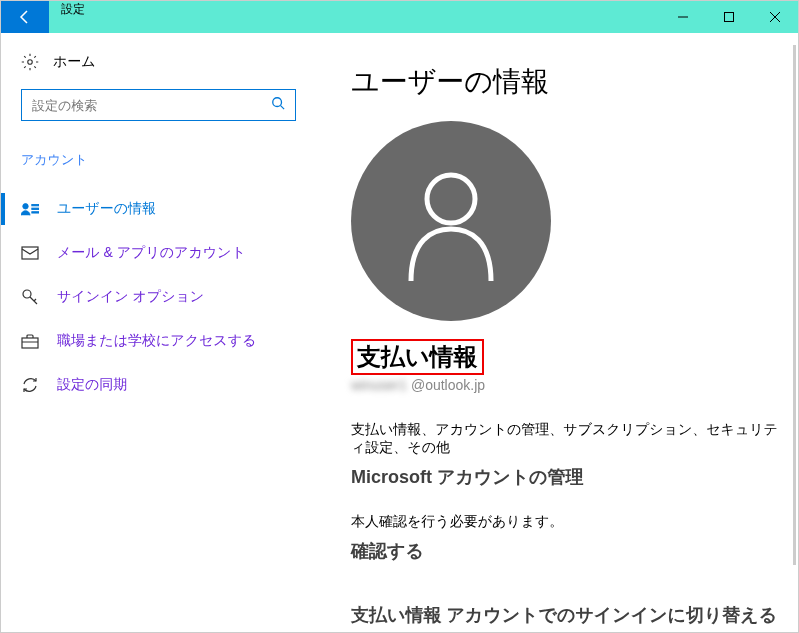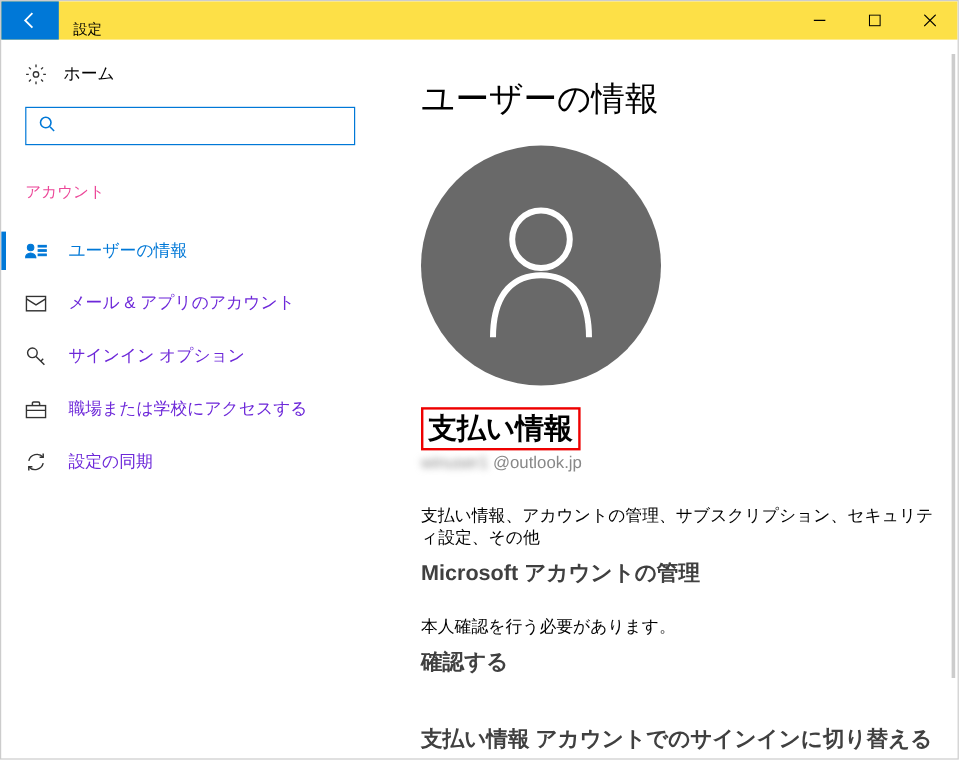--- a/index.html
+++ b/index.html
@@ -1,35 +1,35 @@
 <!DOCTYPE html>
 <html><head>
   <meta charset="utf-8">
   <style>
     * { margin: 0; padding: 0; box-sizing: border-box; font-family: "Yu Gothic UI", "Meiryo", sans-serif; }
     body { background: #fff; width: 799px; height: 633px; overflow: hidden; position: relative; border: 1px solid #ccc; }
     
-    .titlebar { height: 32px; display: flex; align-items: flex-end; background: #fde047; }
+    .titlebar { height: 32px; display: flex; align-items: flex-start; background: #5eead4; }
     .back-btn { width: 48px; height: 32px; background: #0078d7; display: flex; align-items: center; justify-content: center; color: #fff; }
     .title-text { padding-left: 12px; font-size: 12px; color: #000; flex: 1; }
     .window-controls { display: flex; }
     .window-control { width: 46px; height: 32px; display: flex; align-items: center; justify-content: center; color: #000; }
     
     .content { display: flex; height: calc(100% - 32px); }
     
     .sidebar { width: 310px; padding: 20px 0 0 20px; }
     .home-row { display: flex; align-items: flex-start; gap: 14px; margin-bottom: 18px; }
     .home-row .icon { width: 18px; height: 18px; }
     .home-row .label { font-size: 14px; color: #000; }
     
     .search-box { border: 1px solid #0078d7; width: 275px; height: 32px; display: flex; align-items: center; padding: 0 10px; margin-bottom: 30px; }
     .search-box input { border: none; outline: none; flex: 1; font-size: 13px; color: #666; background: transparent; }
     .search-icon { color: #0078d7; }
     
-    .section-header { font-size: 13px; color: #ec4899; margin-bottom: 18px; }
+    .section-header { font-size: 13px; color: #3b82f6; margin-bottom: 18px; }
     
     .nav-item { display: flex; align-items: center; gap: 18px; height: 44px; padding-left: 0; cursor: pointer; }
     .nav-item .icon { width: 18px; display: flex; justify-content: center; }
     .nav-item .label { font-size: 14px; color: #6d28d9; }
     .nav-item.active { position: relative; }
     .nav-item.active::before { content: ""; position: absolute; left: -20px; top: 6px; bottom: 6px; width: 4px; background: #0078d7; }
     .nav-item.active .label { color: #0078d7; }
     .nav-item.active .icon svg { stroke: #0078d7; fill: #0078d7; }
     
     .main { flex: 1; padding: 30px 20px 0 40px; overflow-y: auto; position: relative; }
@@ -83,20 +83,21 @@
       <span class="icon">
         <svg width="18" height="18" viewBox="0 0 24 24" fill="none" stroke="#333" stroke-width="1.5">
             <circle cx="12" cy="12" r="3"></circle>
             <path d="M12 1v3m0 16v3M4.2 4.2l2.1 2.1m11.4 11.4l2.1 2.1M1 12h3m16 0h3M4.2 19.8l2.1-2.1m11.4-11.4l2.1-2.1"></path>
           </svg>
       </span>
       <span class="label">ホーム</span>
     </div>
 
     <div class="search-box">
+      <input type="text" placeholder="設定の検索" style="">
       <span class="search-icon">
         <svg width="14" height="14" viewBox="0 0 16 16" fill="none" stroke="#0078d7" stroke-width="1.5">
             <circle cx="7" cy="7" r="5"></circle>
             <line x1="11" y1="11" x2="15" y2="15"></line>
           </svg>
       </span>
     </div>
 
     <div class="section-header">アカウント</div>
 

